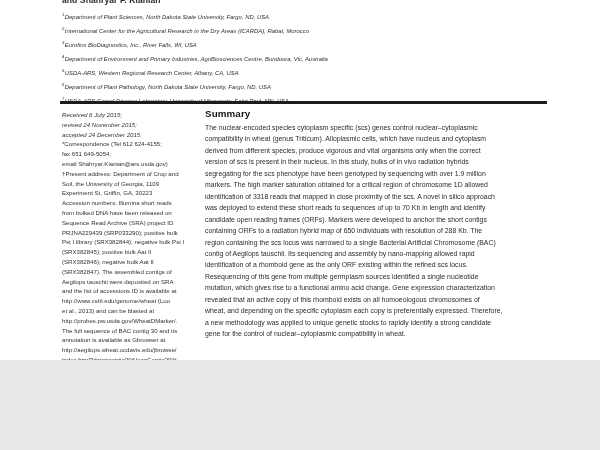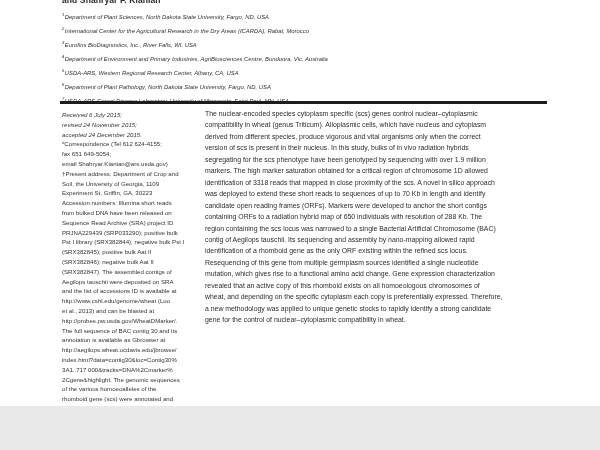--- a/index.html
+++ b/index.html
@@ -1,17 +1,17 @@
 <!DOCTYPE html>
 <html><head>
 <meta charset="utf-8">
 <style>
   html,body{margin:0;padding:0;background:#e9e9e9;}
   .page{
-    position:relative;width:600px;height:406px;background:#ffffff;
+    position:relative;width:600px;height:360px;background:#ffffff;
     overflow:hidden;color:#2b2b2b;
     font-family:"Liberation Sans","DejaVu Sans",sans-serif;
     -webkit-font-smoothing:antialiased;
   }
   .author-line{
     position:absolute;left:62px;top:-5px;font-weight:700;font-size:8.5px;
     color:#2a2a2a;letter-spacing:.1px;white-space:nowrap;
   }
   .affiliations{
     position:absolute;left:62px;top:9px;width:480px;
@@ -88,20 +88,21 @@
         <div>of the various homoeoalleles of the</div>
         <div>rhomboid gene (scs) were annotated and</div>
         <div>deposited on NCBI: rhomboid from flow-</div>
         <div>sorted chromosome 1D of ‘Chinese Spring’</div>
         <div>homoeoallele scsᵃᵉ (KF886114); rhomboid</div>
         <div>from flow-sorted chromosome 1B of</div>
       </div>
   </div>
 
   <div class="main">
+    <h2 class="summary-heading">Summary</h2>
     <div class="summary-body">
         <div>The nuclear-encoded species cytoplasm specific (scs) genes control nuclear–cytoplasmic</div>
         <div>compatibility in wheat (genus Triticum). Alloplasmic cells, which have nucleus and cytoplasm</div>
         <div>derived from different species, produce vigorous and vital organisms only when the correct</div>
         <div>version of scs is present in their nucleus. In this study, bulks of in vivo radiation hybrids</div>
         <div>segregating for the scs phenotype have been genotyped by sequencing with over 1.9 million</div>
         <div>markers. The high marker saturation obtained for a critical region of chromosome 1D allowed</div>
         <div>identification of 3318 reads that mapped in close proximity of the scs. A novel in silico approach</div>
         <div>was deployed to extend these short reads to sequences of up to 70 Kb in length and identify</div>
         <div>candidate open reading frames (ORFs). Markers were developed to anchor the short contigs</div>

